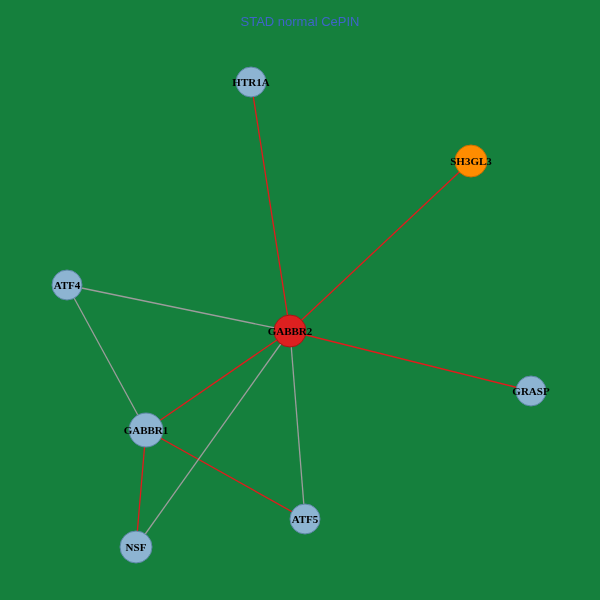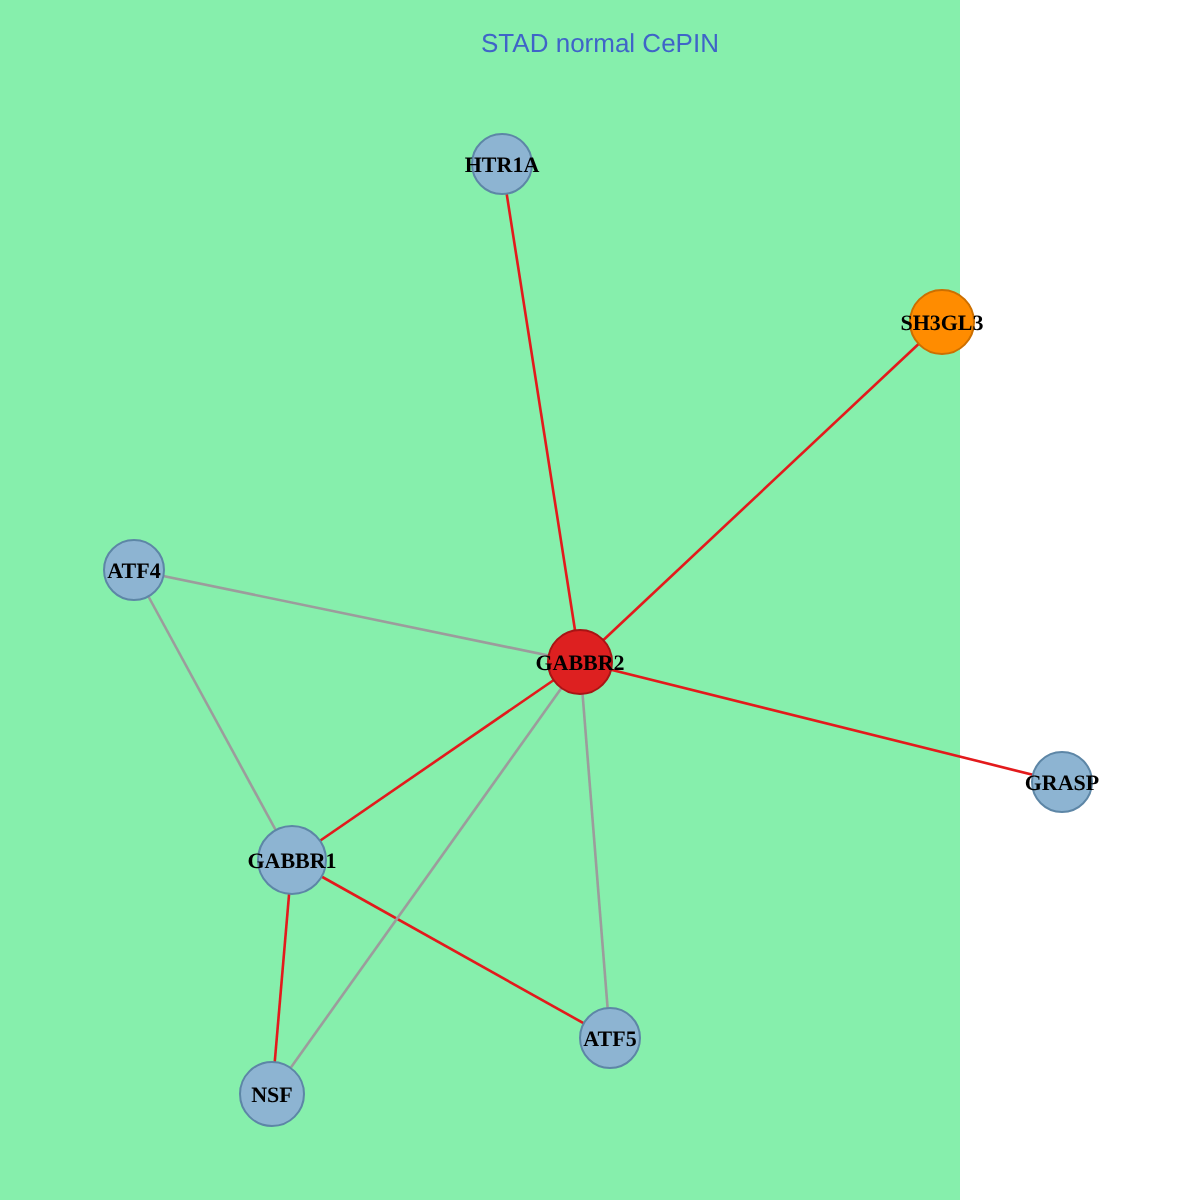--- a/index.html
+++ b/index.html
@@ -6,23 +6,23 @@
     margin: 0;
     padding: 0;
     background: #ffffff;
     width: 600px;
     height: 600px;
     overflow: hidden;
     font-family: "Liberation Sans", sans-serif;
   }
   .plot-wrap {
     position: relative;
-    width: 480px;
+    width: 600px;
     height: 600px;
-    background: #86efac;
+    background: #15803d;
   }
   svg { display: block; }
   .plot-title {
     font-family: "Liberation Sans", sans-serif;
     font-size: 13px;
   }
   .node-label {
     font-family: "Liberation Serif", "DejaVu Serif", serif;
     font-weight: bold;
     font-size: 11px;

